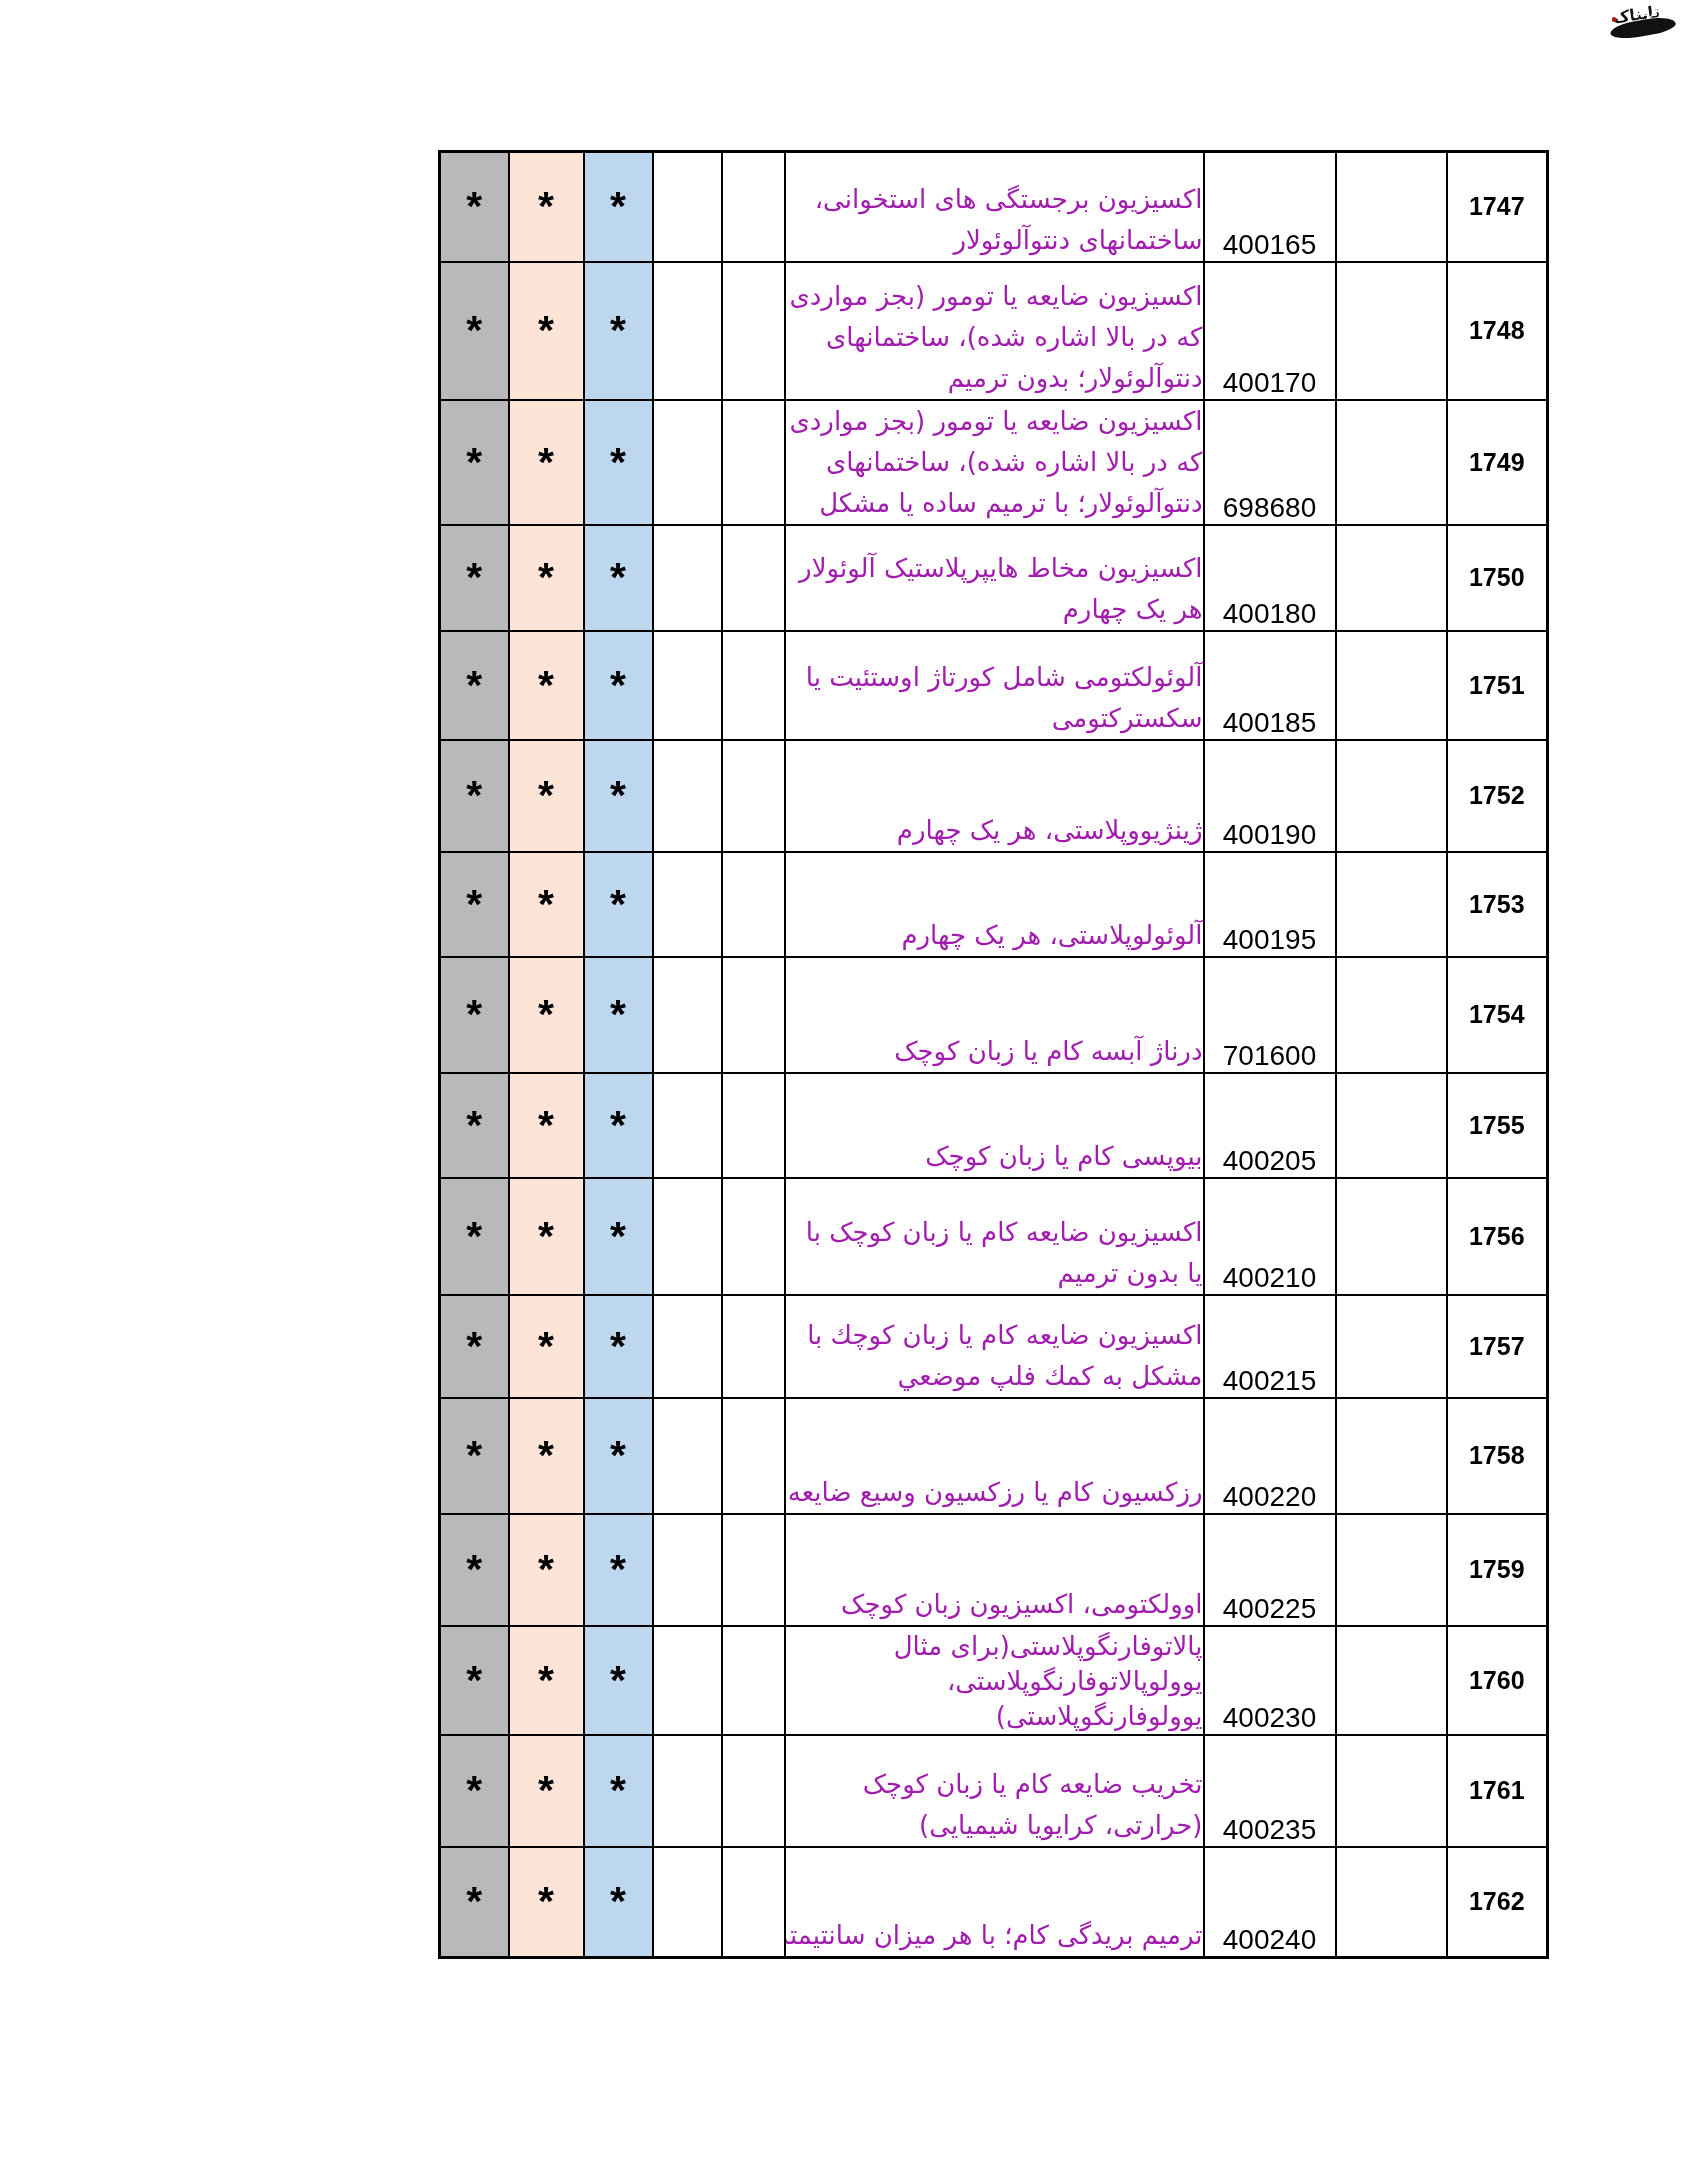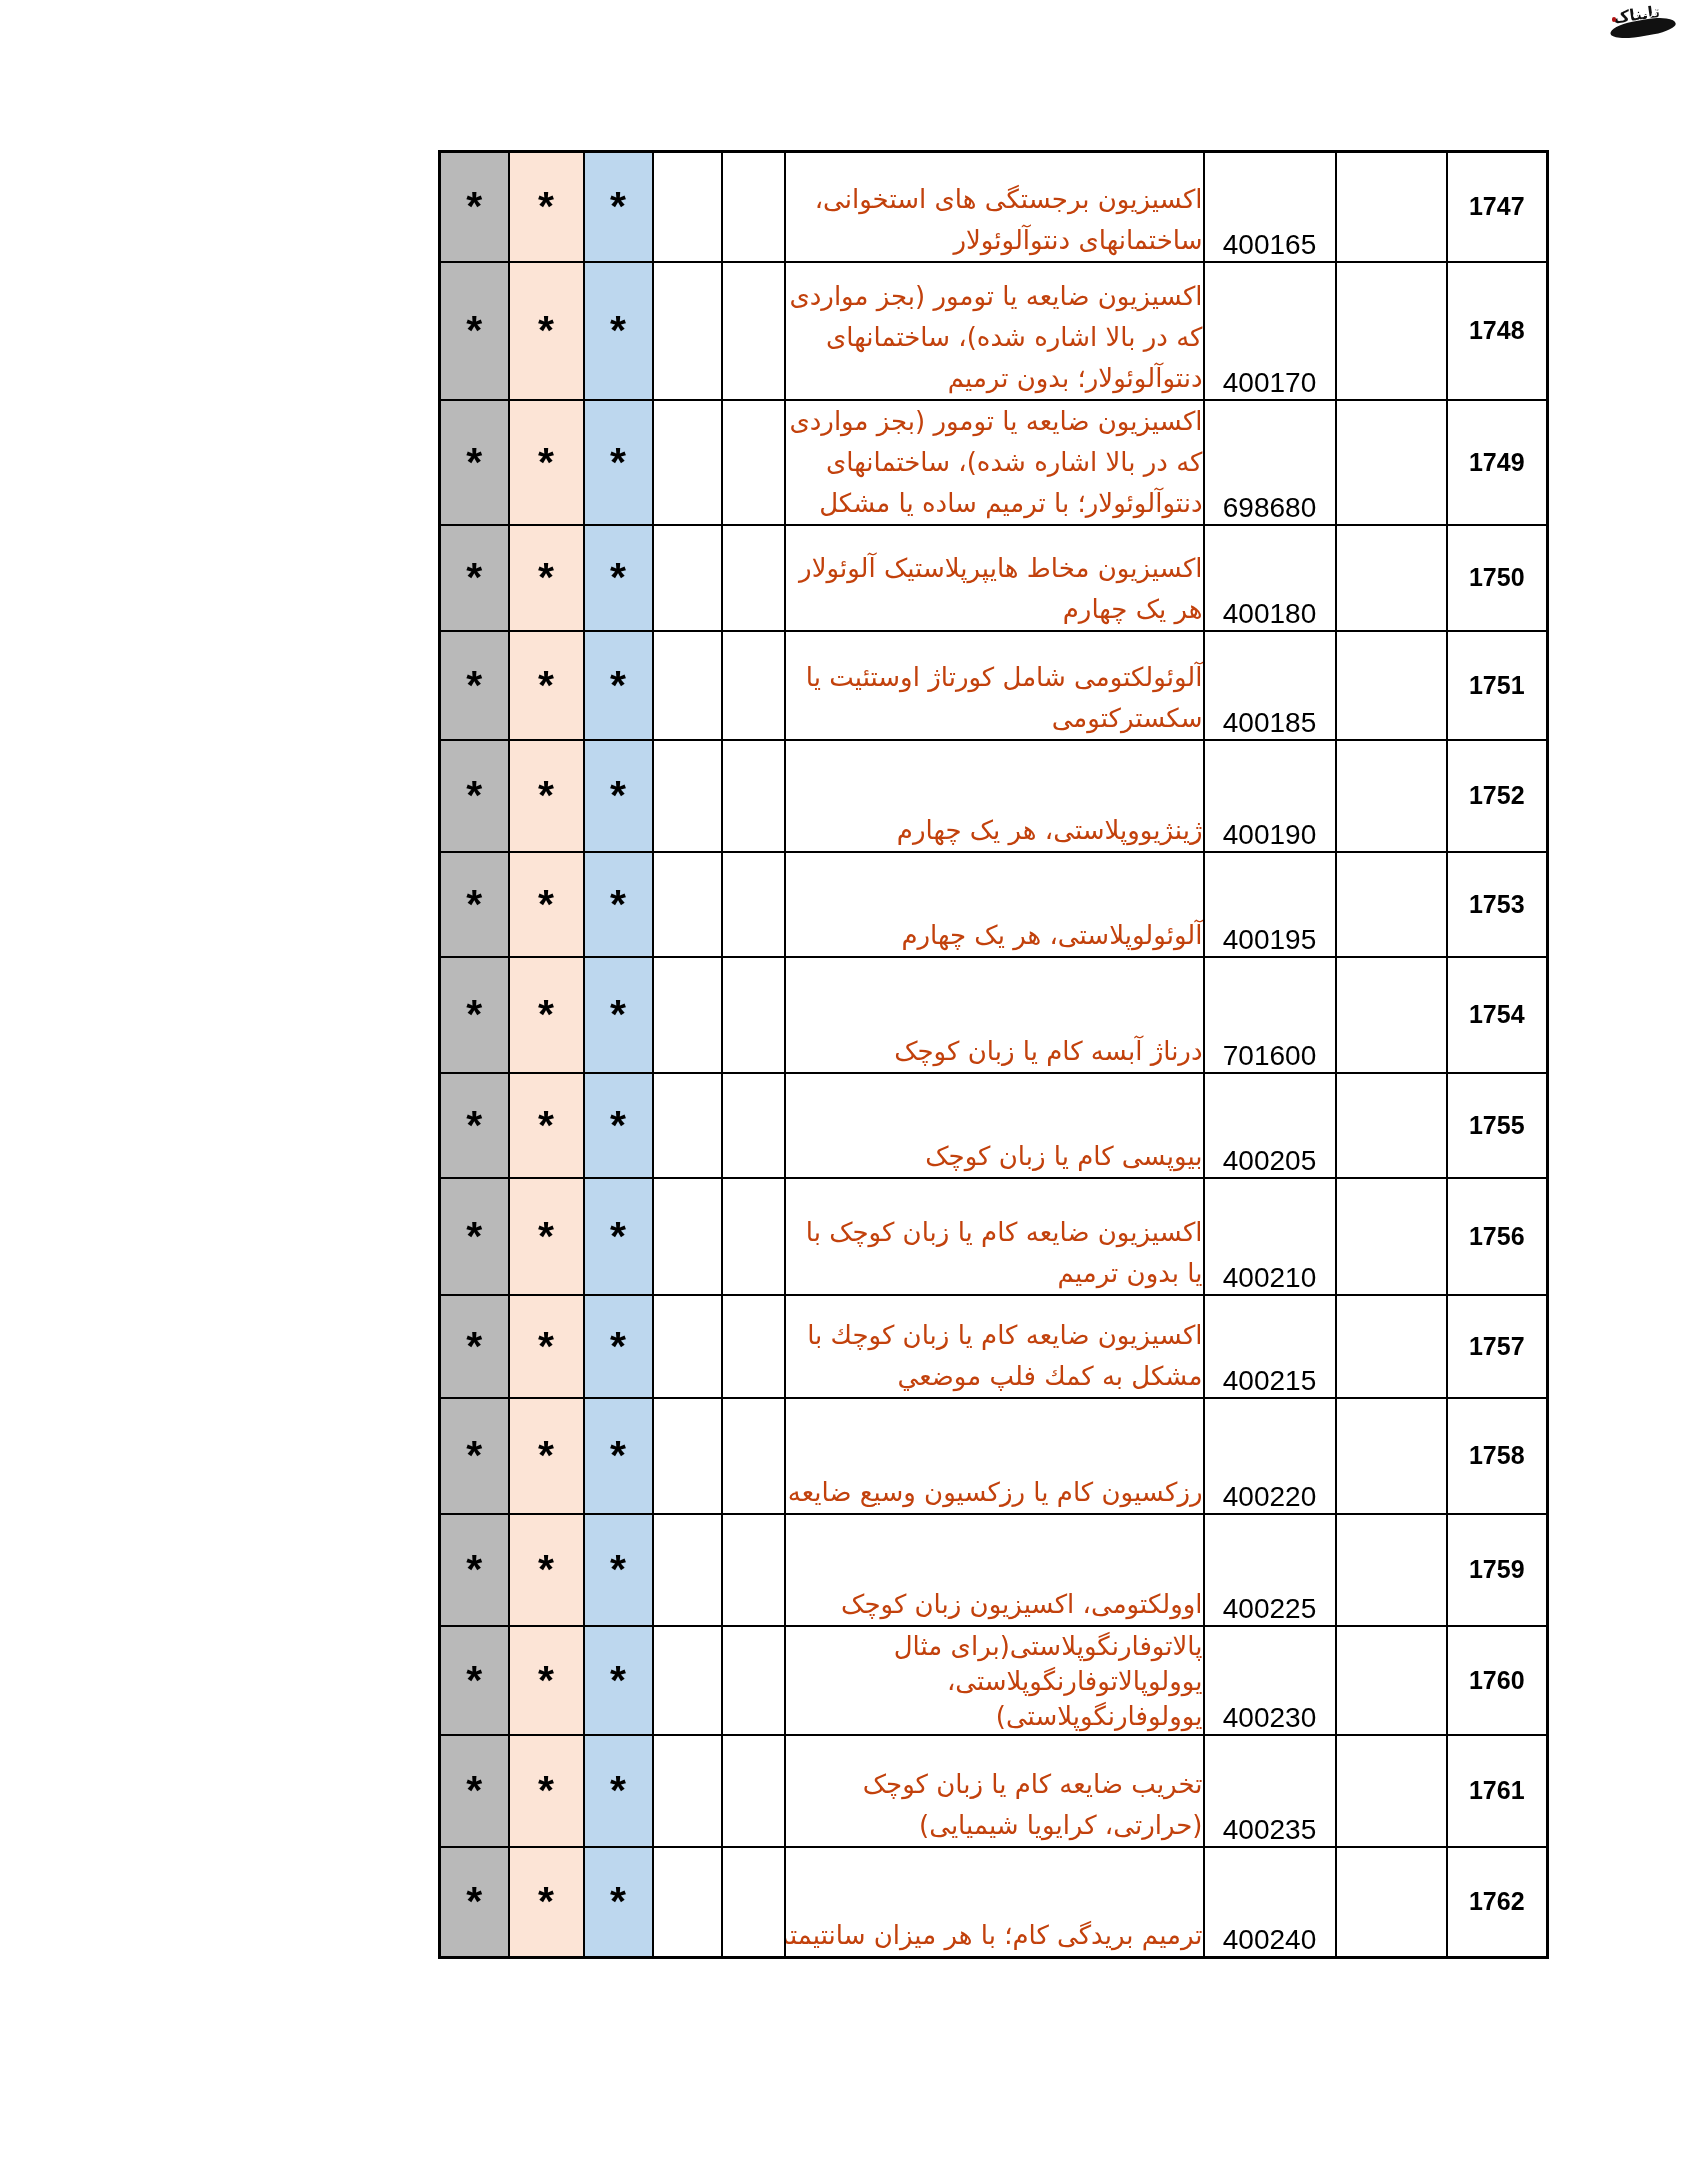--- a/index.html
+++ b/index.html
@@ -87,21 +87,21 @@
   td.mark-pink{background:#fce4d6;}
   td.mark-blue{background:#bdd7ee;}
 
   td.desc{
     direction:rtl;
     text-align:right;
     vertical-align:bottom;
     padding:2.6px 5.3px 5.3px 2.6px;
     font-family:"DejaVu Sans",sans-serif;
     font-size:26px;
-    color:#c2410c;
+    color:#a21caf;
   }
   td.desc .line{
     white-space:nowrap;
     line-height:41px;
   }
   tr.tight td.desc .line{
     line-height:35px;
   }
 
   td.code{

